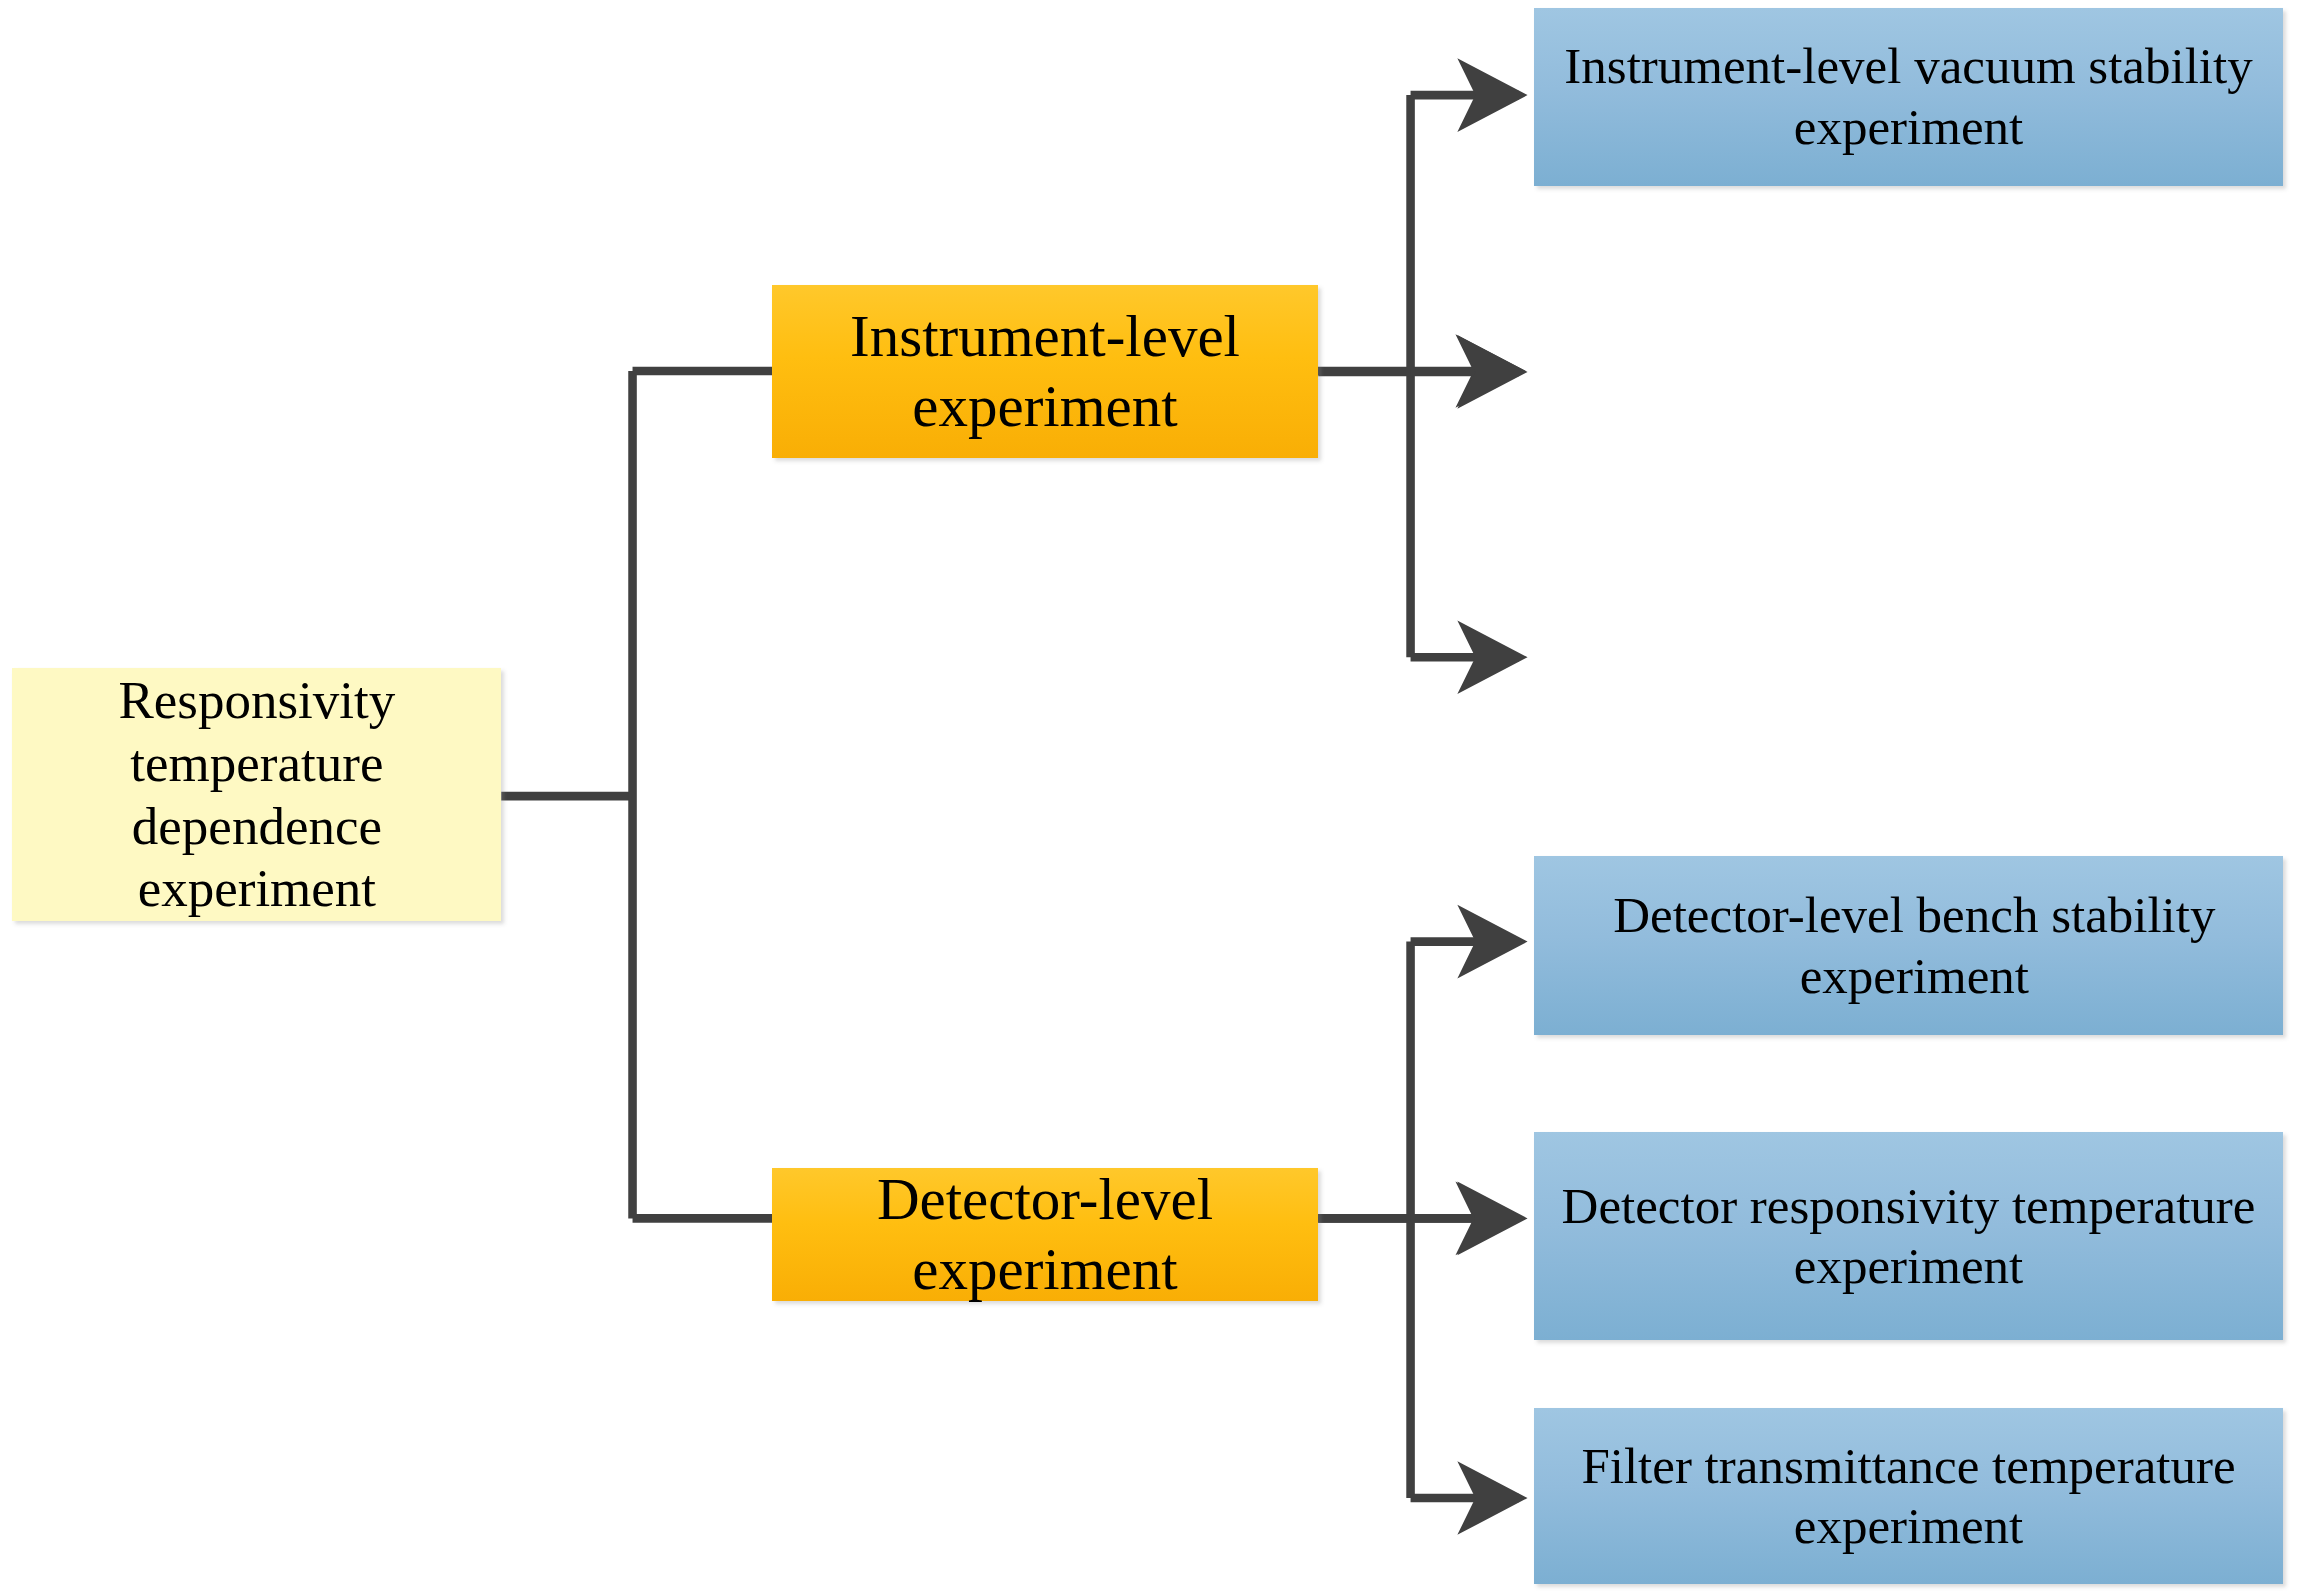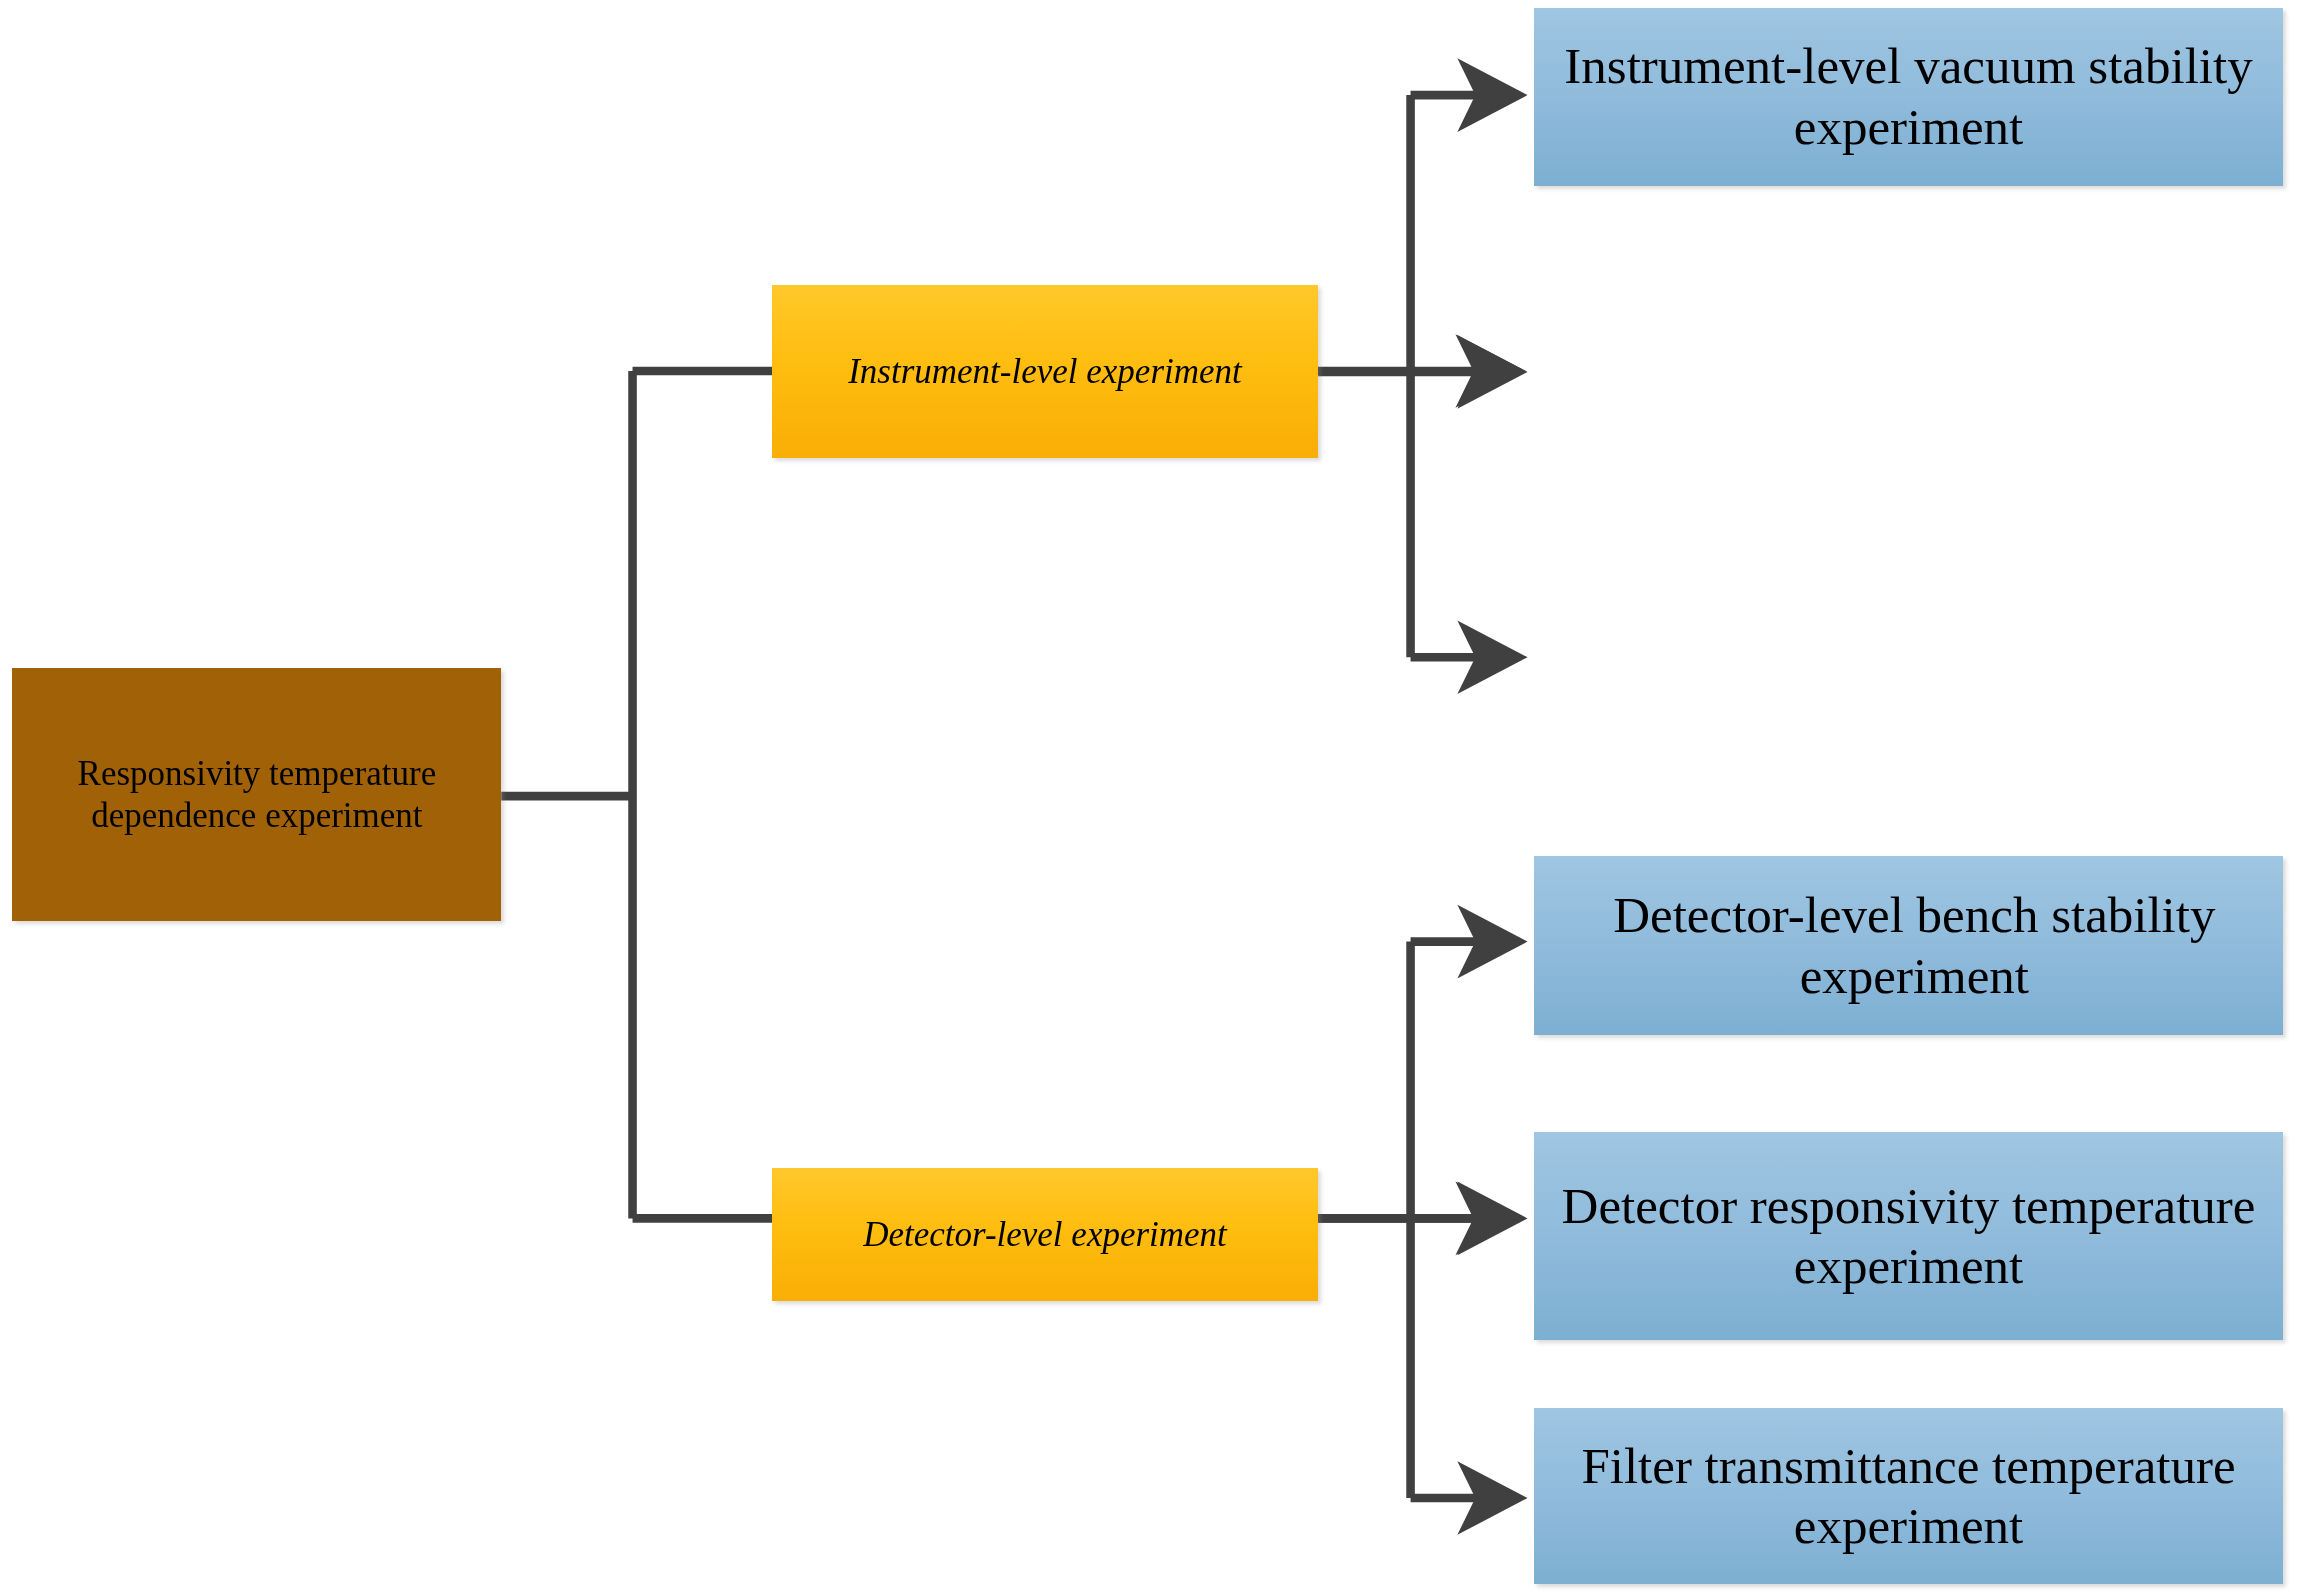--- a/index.html
+++ b/index.html
@@ -36,30 +36,29 @@
     color: #000000;
     line-height: 1.18;
     padding: 3.8px 13.3px;
   }
   .node .label {
     display: block;
     width: 100%;
   }
   
   .node-root {
-    background: #a16207;
-    font-size: 35px;
+    background: #fef9c3;
+    font-size: 53px;
     box-shadow: 2.9px 2.9px 3.8px rgba(140,140,140,0.30);
   }
   
   .node-mid {
     background: linear-gradient(to bottom, #FFC82B 0%, #FFBE10 42%, #F9AE05 100%);
-    font-size: 35px;
+    font-size: 59px;
     box-shadow: 2.9px 2.9px 3.8px rgba(140,140,140,0.30);
-    font-style: italic;
   }
   
   .node-leaf {
     background: linear-gradient(to bottom, #9FC6E2 0%, #92BCDC 45%, #7CAFD2 100%);
     font-size: 51px;
     box-shadow: 2.9px 2.9px 3.8px rgba(140,140,140,0.30);
   }
 </style>
 </head>
 <body>

